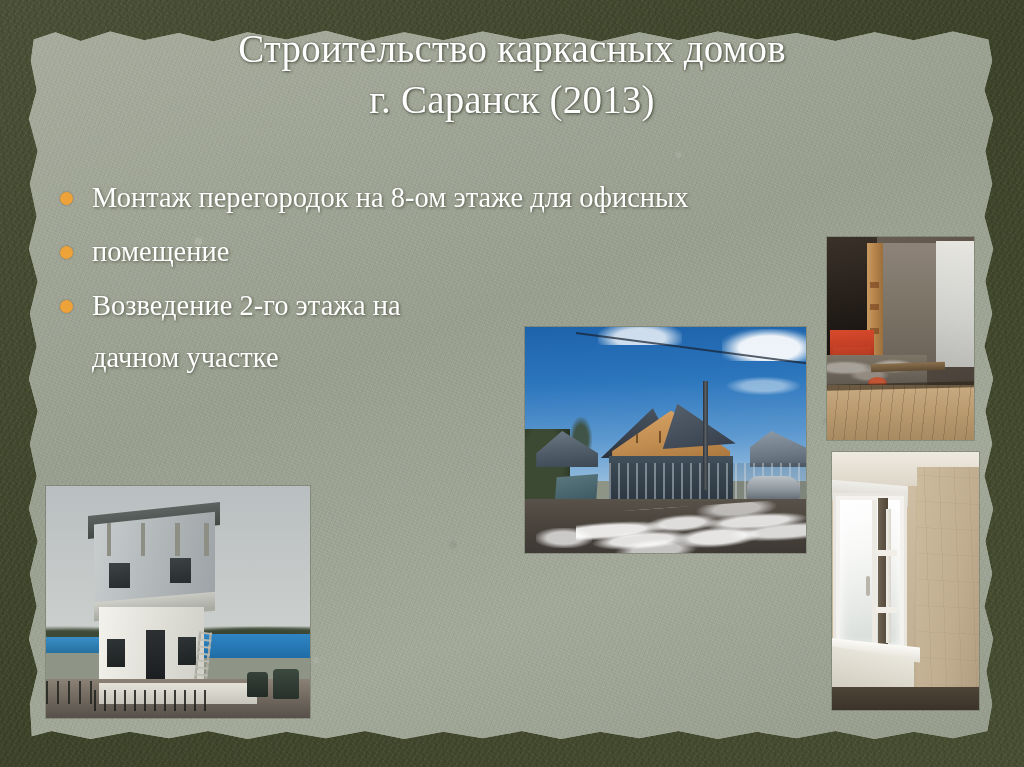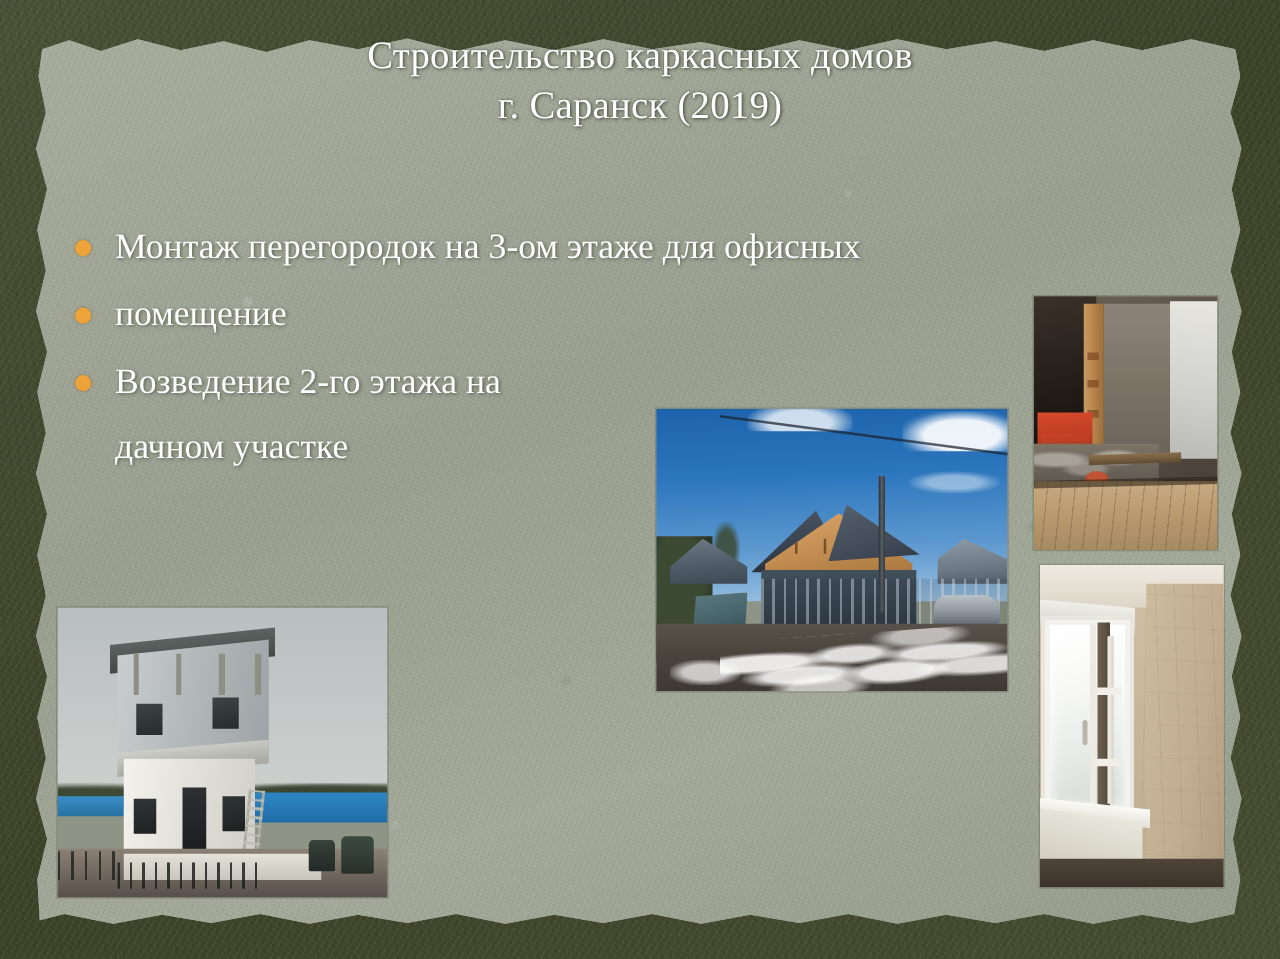--- a/index.html
+++ b/index.html
@@ -85,21 +85,21 @@
   }
 
   
   .title-block {
     position: absolute;
     left: 60px;
     top: 24px;
     width: 904px;
     text-align: center;
     color: #ffffff;
-    font-size: 31px;
+    font-size: 39px;
     line-height: 1.30;
     letter-spacing: 0.2px;
     text-shadow: 1px 1px 3px rgba(40,45,25,0.70), 0 0 2px rgba(0,0,0,0.3);
     font-family: "Liberation Serif", "DejaVu Serif", serif;
   }
   .title-line { display: block; white-space: nowrap; }
 
   
   .bullets {
     position: absolute;
@@ -370,29 +370,29 @@
 
 <div class="slide">
   <div class="frame-noise"></div>
 
   <div class="paper">
     <div class="paper-grain"></div>
   </div>
 
   <div class="title-block">
     <span class="title-line">Строительство каркасных домов</span>
-    <span class="title-line">г. Саранск (2019)</span>
+    <span class="title-line">г. Саранск (2013)</span>
   </div>
 
   <div class="bullets">
 
     <div class="bullet-item b1">
       <span class="bullet-dot"></span>
       <span class="bullet-text">
-        <span>Монтаж  перегородок  на 3-ом этаже для офисных</span>
+        <span>Монтаж  перегородок  на 8-ом этаже для офисных</span>
       </span>
     </div>
 
     <div class="bullet-item b2">
       <span class="bullet-dot"></span>
       <span class="bullet-text">
         <span class="l2">помещение</span>
       </span>
     </div>
 

